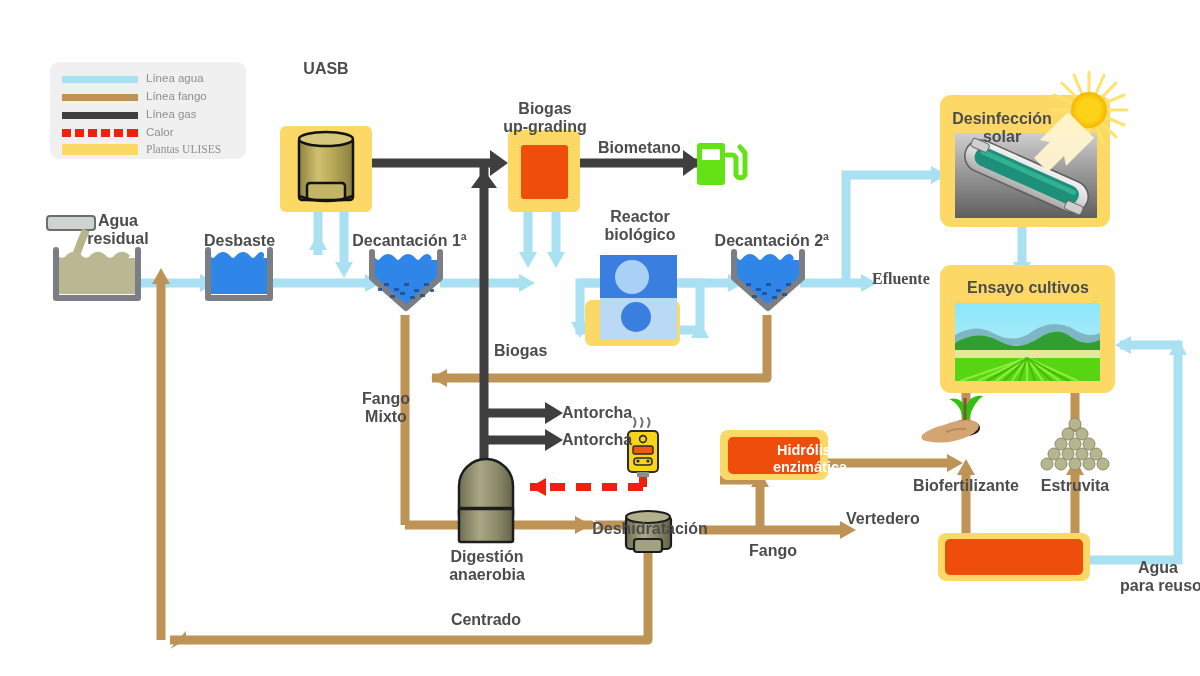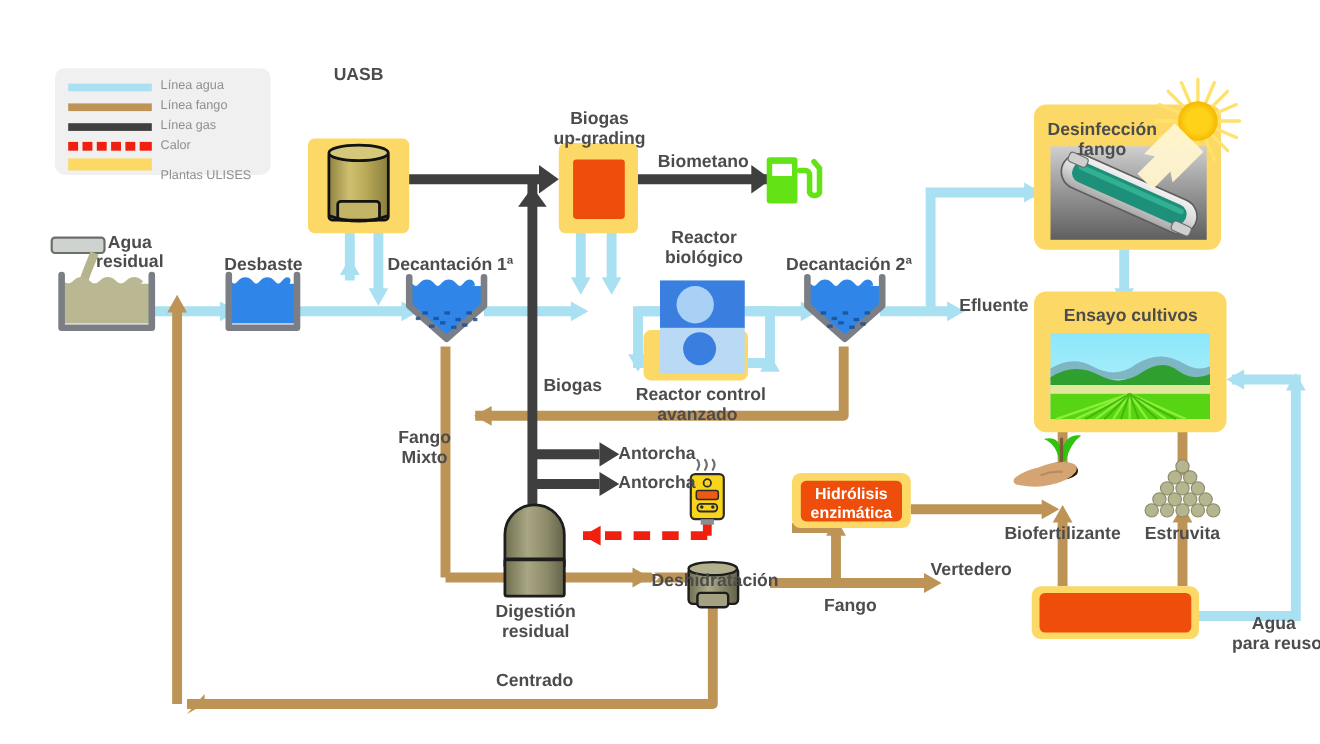--- a/index.html
+++ b/index.html
@@ -2,21 +2,21 @@
 <html><head>
 <meta charset="utf-8">
 <style>
   html,body{margin:0;padding:0;background:#fff;}
   body{width:1200px;height:676px;font-family:"Liberation Sans",sans-serif;overflow:hidden;}
   #stage{position:relative;width:1200px;height:512px;background:#ffffff;border-radius:16px;}
   svg#diagram{position:absolute;left:0;top:0;width:1200px;height:676px;}
   .lbl{position:absolute;color:#4c4c4c;font-weight:bold;font-size:16px;line-height:1.15;white-space:pre;}
   .lbl.c{text-align:center;}
   .legend-txt{position:absolute;color:#8f8f8f;font-size:11.5px;font-weight:normal;white-space:nowrap;}
-  .boxlabel{position:absolute;color:#fff;font-weight:bold;font-size:14.5px;text-align:center;line-height:1.2;white-space:pre;}
+  .boxlabel{position:absolute;color:#fff;font-weight:bold;font-size:14.5px;text-align:center;line-height:1.2;white-space:pre;margin-left:36px;}
 </style>
 </head>
 <body>
 
 <div id="stage">
 
 <svg id="diagram" viewBox="0 0 1200 676">
   <defs>
     <linearGradient id="gUasb" x1="0" y1="0" x2="1" y2="0">
       <stop offset="0" stop-color="#8e8240"></stop>
@@ -387,46 +387,44 @@
           <rect x="127" y="129" width="11" height="8"></rect>
     </g>
     <rect x="62" y="144" width="76" height="11" fill="#fcd966"></rect>
   </g>
 </svg>
 
 <div class="legend-txt" style="left:146px;top:72px;">Línea agua</div>
 <div class="legend-txt" style="left:146px;top:90px;">Línea fango</div>
 <div class="legend-txt" style="left:146px;top:108px;">Línea gas</div>
 <div class="legend-txt" style="left:146px;top:126px;">Calor</div>
-<div class="legend-txt" style="left:146px;top:154px;">Plantas ULISES</div>
+<div class="legend-txt" style="left:146px;top:143px;font-family:Liberation Serif, serif;">Plantas ULISES</div>
 
 <div class="lbl c" style="left:286px;top:60px;width:80px;">UASB</div>
 <div class="lbl c" style="left:78px;top:212px;width:80px;">Agua
 residual</div>
 <div class="lbl c" style="left:192px;top:232px;width:95px;">Desbaste</div>
 <div class="lbl c" style="left:352px;top:232px;width:115px;">Decantación 1ª</div>
 <div class="lbl c" style="left:500px;top:100px;width:90px;">Biogas
 up-grading</div>
 <div class="lbl" style="left:598px;top:139px;">Biometano</div>
 <div class="lbl c" style="left:594px;top:208px;width:92px;">Reactor
 biológico</div>
-<div class="lbl c" style="left:578px;top:351px;width:112px;">Reactor control
-avanzado</div>
 <div class="lbl c" style="left:714px;top:232px;width:115px;text-align:right;">Decantación 2ª</div>
-<div class="lbl" style="left:872px;top:270px;">Efluente</div>
+<div class="lbl" style="left:872px;top:270px;font-family:Liberation Serif, serif;">Efluente</div>
 <div class="lbl c" style="left:948px;top:110px;width:108px;">Desinfección
-fango</div>
+solar</div>
 <div class="lbl c" style="left:948px;top:279px;width:160px;">Ensayo cultivos</div>
 <div class="lbl" style="left:494px;top:342px;">Biogas</div>
 <div class="lbl c" style="left:352px;top:390px;width:68px;">Fango
 Mixto</div>
 <div class="lbl" style="left:562px;top:404px;">Antorcha</div>
 <div class="lbl" style="left:562px;top:431px;">Antorcha</div>
 <div class="lbl c" style="left:432px;top:548px;width:110px;">Digestión
-residual</div>
+anaerobia</div>
 <div class="lbl c" style="left:585px;top:520px;width:130px;">Deshidratación</div>
 <div class="lbl c" style="left:740px;top:542px;width:66px;">Fango</div>
 <div class="lbl" style="left:846px;top:510px;">Vertedero</div>
 <div class="lbl c" style="left:912px;top:477px;width:108px;">Biofertilizante</div>
 <div class="lbl c" style="left:1029px;top:477px;width:92px;">Estruvita</div>
 <div class="lbl c" style="left:1120px;top:559px;width:76px;">Agua
 para reuso</div>
 <div class="lbl c" style="left:440px;top:611px;width:92px;">Centrado</div>
 
 <div class="boxlabel" style="left:728px;top:442px;width:92px;">Hidrólisis

